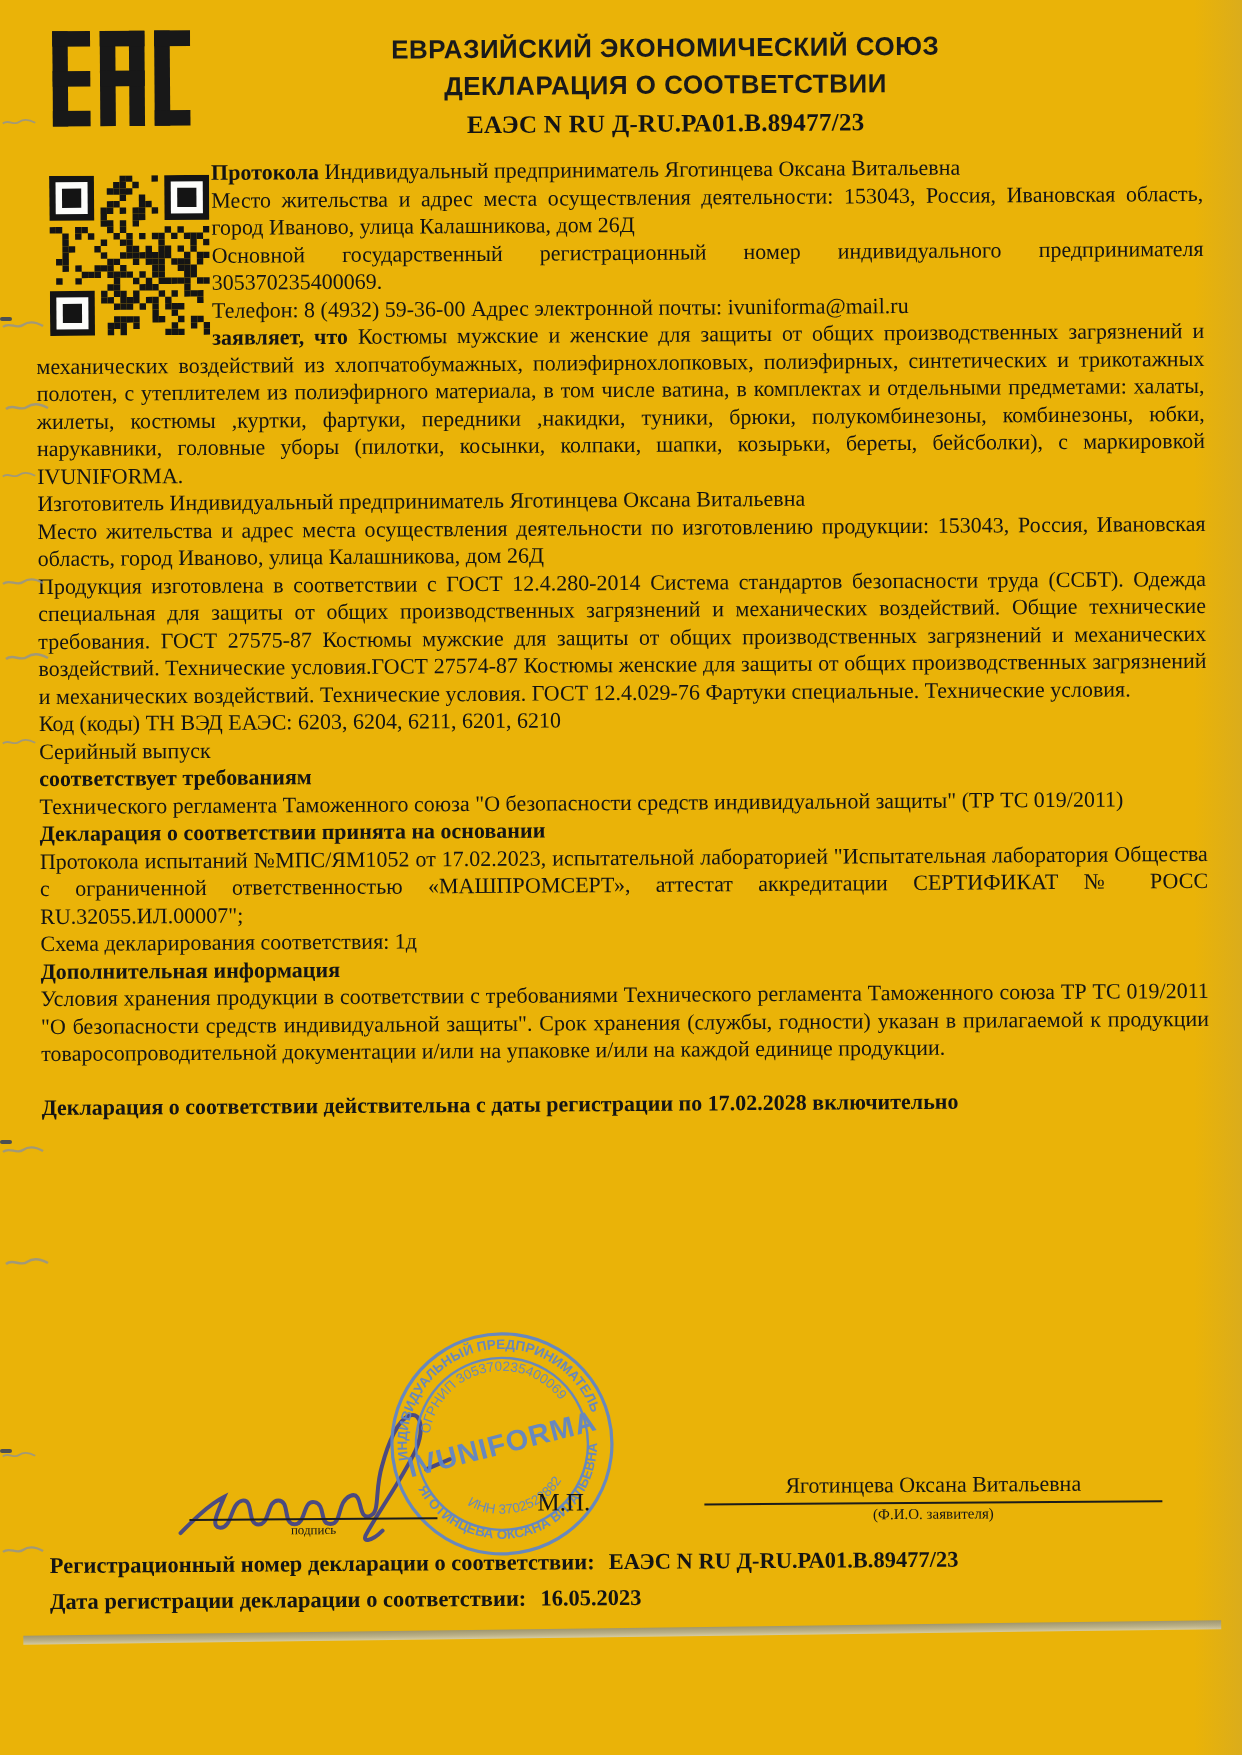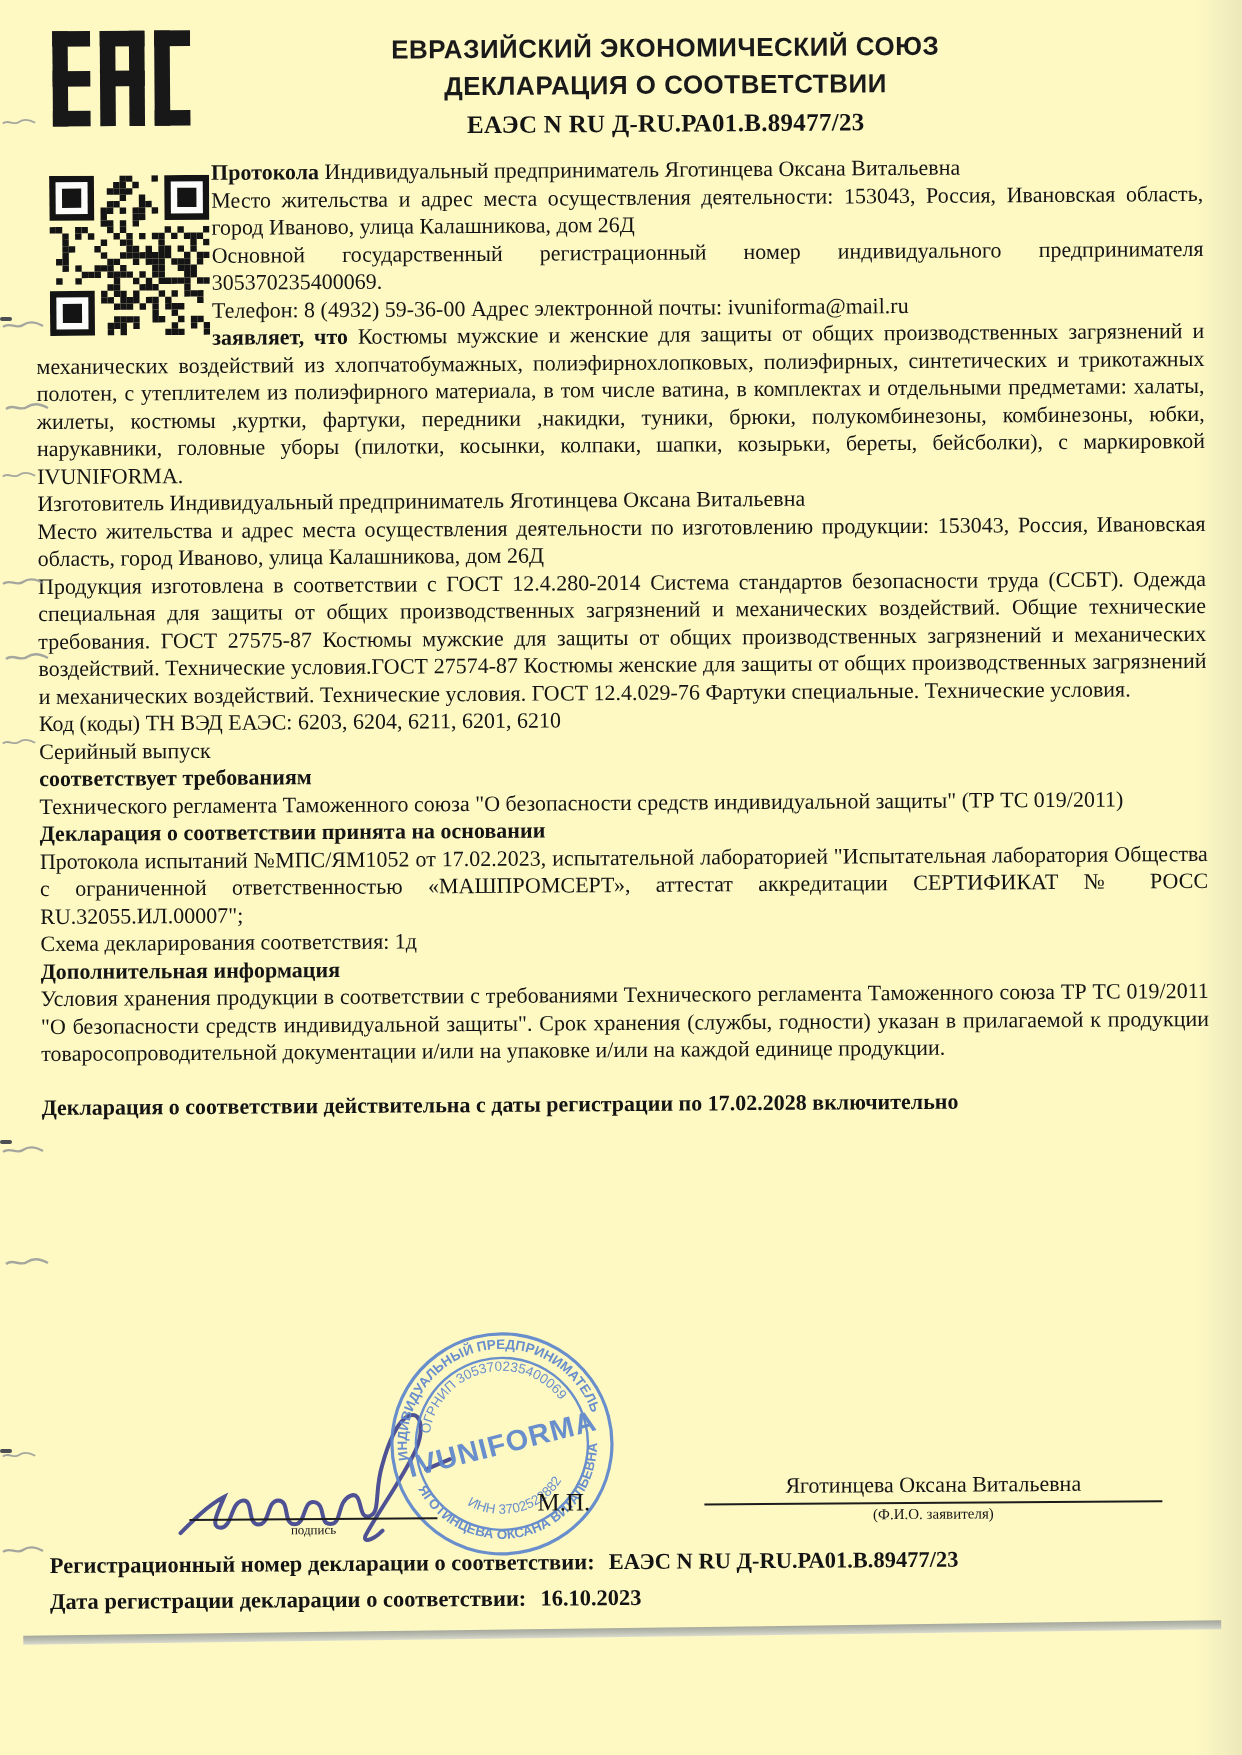--- a/index.html
+++ b/index.html
@@ -1,16 +1,16 @@
 <!DOCTYPE html>
 <html><head>
 <meta charset="utf-8">
 <style>
   html,body{margin:0;padding:0;background:#e9e9e7;}
-  .page{position:relative;width:1242px;height:1755px;background:#fef9c3;overflow:hidden;
+  .page{position:relative;width:1242px;height:1755px;background:#eab308;overflow:hidden;
         font-family:"Liberation Serif","DejaVu Serif",serif;color:#141414;}
   .doc{position:absolute;inset:0;transform:rotate(-0.4deg);transform-origin:620px 880px;}
 
   
   .eac{position:absolute;left:58px;top:26px;}
   .hdr{position:absolute;left:130px;right:30px;top:30px;text-align:center;}
   .hdr .t1,.hdr .t2{font-family:"Liberation Sans","DejaVu Sans",sans-serif;font-weight:bold;
        font-size:26px;line-height:37px;letter-spacing:.5px;color:#1a1a1a;}
   .hdr .t3{font-weight:bold;font-size:25px;margin-top:6px;letter-spacing:.3px;}
 
@@ -329,21 +329,21 @@
     <div class="sig-line"></div>
     <div class="sig-cap">подпись</div>
     <div class="fio-name">Яготинцева Оксана Витальевна</div>
     <div class="fio-line"></div>
     <div class="fio-cap">(Ф.И.О. заявителя)</div>
 
     <div class="regline r1">
       <span>Регистрационный номер декларации о соответствии:</span><span class="val">ЕАЭС N RU Д-RU.РА01.В.89477/23</span>
     </div>
     <div class="regline r2">
-      <span>Дата регистрации декларации о соответствии:</span><span class="val">16.10.2023</span>
+      <span>Дата регистрации декларации о соответствии:</span><span class="val">16.05.2023</span>
     </div>
 
     <div class="band"></div>
   </div>
 
   <div class="right-band"></div>
   <div id="marks">
       <div class="edge-mark" style="top: 115px;"><svg width="34" height="14" viewBox="0 0 44 14">
           <path d="M1 9 C 8 3, 15 12, 22 7 S 36 4, 43 8" stroke="#8e9296" fill="none" stroke-width="2.4" opacity=".8"></path>
         </svg></div>

